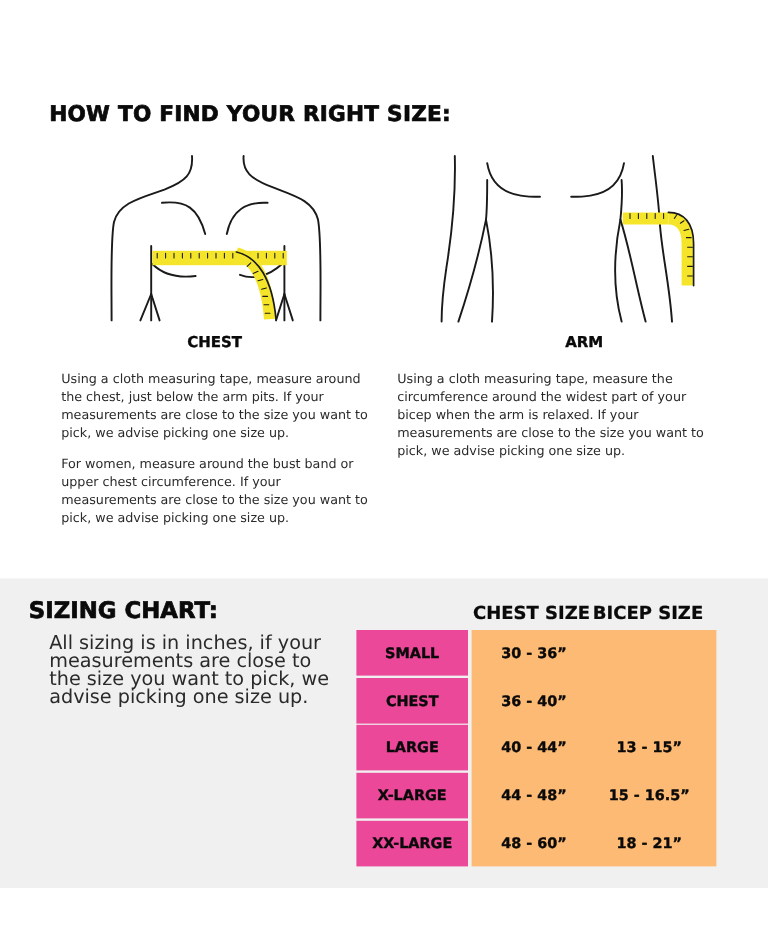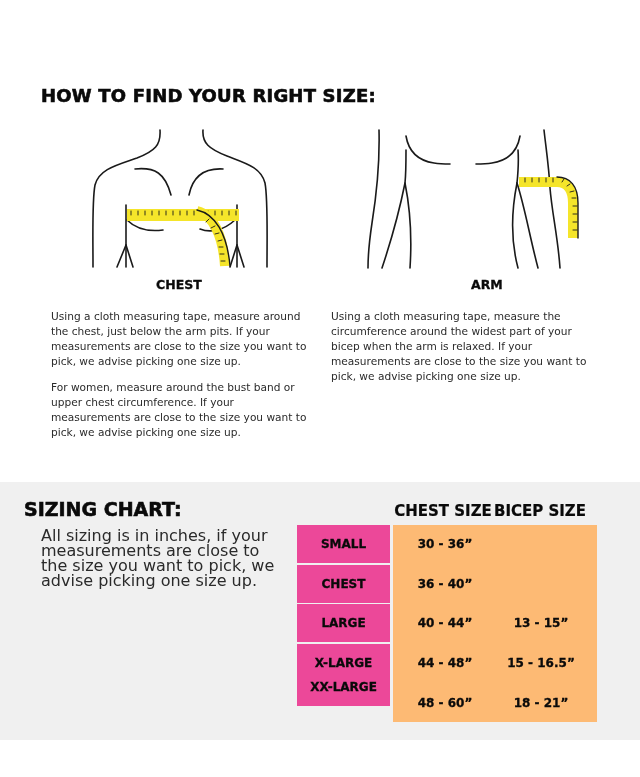--- a/index.html
+++ b/index.html
@@ -135,21 +135,21 @@
 <h2 class="chart-title">SIZING CHART:</h2>
 <p class="chart-note">All sizing is in inches, if your measurements are close to the size you want to pick, we advise picking one size up.</p>
 
 <div class="col-head" style="left:393px;">CHEST SIZE</div>
 <div class="col-head" style="left:490px;">BICEP SIZE</div>
 
 <div class="size-cell" style="top:525px;">SMALL</div>
 <div class="size-cell" style="top:565px;">CHEST</div>
 <div class="size-cell" style="top:604px;">LARGE</div>
 <div class="size-cell" style="top:644px;">X-LARGE</div>
-<div class="size-cell" style="top:668px;">XX-LARGE</div>
+<div class="size-cell" style="top:684px;">XX-LARGE</div>
 
 <div class="values-block">
   <div class="val-cell" style="left:2px; top:0px;">30 - 36”</div>
   <div class="val-cell" style="left:2px; top:40px;">36 - 40”</div>
   <div class="val-cell" style="left:2px; top:79px;">40 - 44”</div>
   <div class="val-cell" style="left:98px; top:79px;">13 - 15”</div>
   <div class="val-cell" style="left:2px; top:119px;">44 - 48”</div>
   <div class="val-cell" style="left:98px; top:119px;">15 - 16.5”</div>
   <div class="val-cell" style="left:2px; top:159px;">48 - 60”</div>
   <div class="val-cell" style="left:98px; top:159px;">18 - 21”</div>

